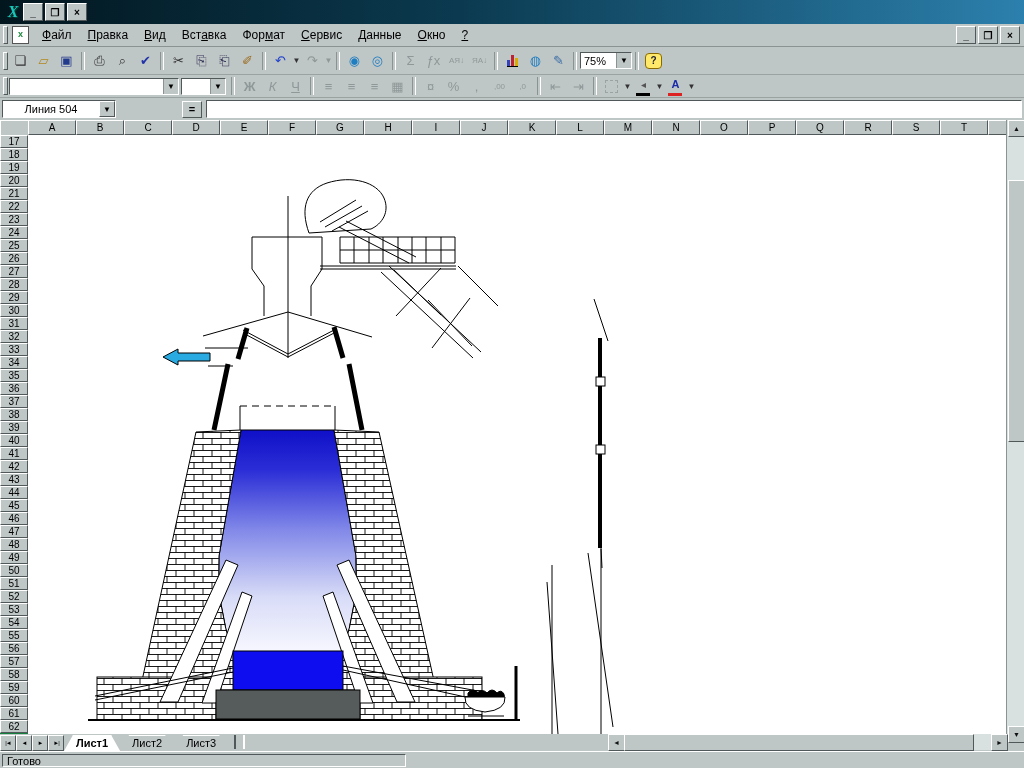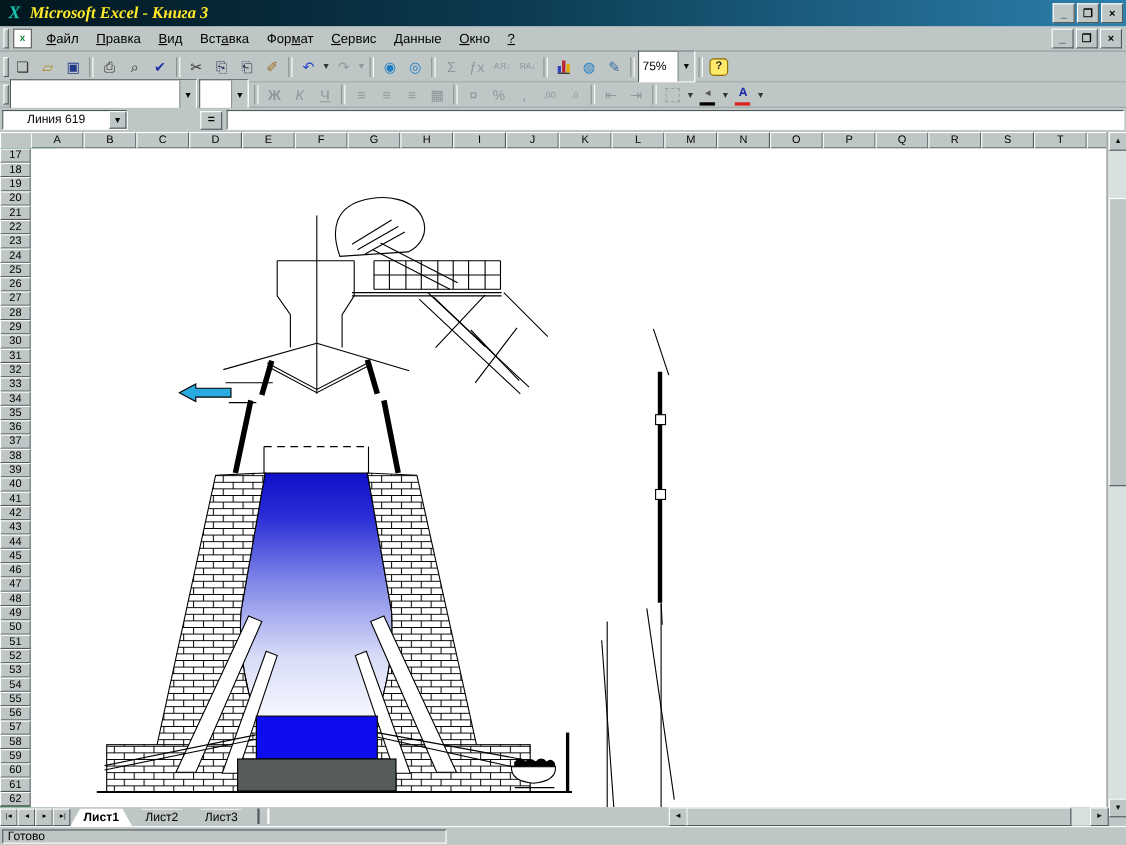--- a/index.html
+++ b/index.html
@@ -43,21 +43,21 @@
   #toolbar-formatting{top:75px;height:23px;}
   .tbtn{width:23px;height:21px;display:flex;align-items:center;justify-content:center;
     font-size:13px;color:#222;position:relative;flex:none;}
   .tbtn.small{font-size:8px;letter-spacing:0;}
   .tbtn.disabled{color:#8f9898;}
   .tbtn.disabled *{color:#8f9898 !important;border-color:#8f9898 !important;}
   .tsep{width:2px;height:18px;border-left:1px solid #8a9292;border-right:1px solid #fff;
     margin:0 3px;flex:none;}
   .dd{font-size:8px;color:#333;width:9px;text-align:center;flex:none;height:21px;
     line-height:21px;}
-  .combo{height:29px;background:#fff;border-top:1px solid #50585a;border-left:1px solid #50585a;
+  .combo{height:17px;background:#fff;border-top:1px solid #50585a;border-left:1px solid #50585a;
     border-right:1px solid #fff;border-bottom:1px solid #fff;display:flex;align-items:center;
     font-size:11px;padding-left:3px;box-sizing:border-box;flex:none;}
   .combo .cdd{margin-left:auto;width:14px;height:100%;background:#bfc6c6;
     border-left:1px solid #8a9292;font-size:8px;display:flex;align-items:center;justify-content:center;}
   .chart-bars{display:flex;align-items:flex-end;gap:1px;height:12px;border-bottom:1px solid #000;}
   .chart-bars i{width:3px;display:block;}
   .help-bubble{width:15px;height:14px;background:#ffe96a;border:1px solid #8a6a00;
     border-radius:4px;font:bold 10px "Liberation Sans",sans-serif;color:#223;
     display:flex;align-items:center;justify-content:center;}
   .colorbar{position:absolute;left:4px;bottom:3px;width:14px;height:3px;}
@@ -118,21 +118,20 @@
   .spanel{height:13px;border-top:1px solid #50585a;border-left:1px solid #50585a;
     border-right:1px solid #fff;border-bottom:1px solid #fff;background:#bfc6c6;
     font-size:11px;line-height:12px;padding:0 4px;box-sizing:border-box;flex:none;}
   #status-left{width:404px;}
 </style>
 </head>
 <body>
 
 <div id="titlebar" class="abs">
   <span id="xl-logo">X</span>
-  <span id="title-text">Microsoft Excel - Книга 3</span>
   <span class="winbtns">
     <span class="wbtn raised">_</span>
     <span class="wbtn raised">❐</span>
     <span class="wbtn raised">×</span>
   </span>
 </div>
 
 <div id="menubar" class="abs">
   <span class="grip"></span>
   <span id="doc-icon">x</span>
@@ -316,21 +315,21 @@
     <span class="dd" style="width: 9px;">▼</span>
     <span class="tbtn" style="padding-bottom: 4px;">
       <span style="font-weight: bold; font-size: 11px; color: rgb(26, 42, 170);">А</span>
       <span class="colorbar" style="background: rgb(221, 34, 34);"></span>
     </span>
     <span class="dd" style="width: 9px;">▼</span>
   </div>
 
 <div id="formulabar" class="abs">
   <div id="namebox" class="sunken">
-    <span class="txt">Линия 619</span>
+    <span class="txt">Линия 504</span>
     <span id="namebox-dd" class="raised">▼</span>
   </div>
   <div id="fgap"></div>
   <div id="equals-btn" class="raised">=</div>
   <div id="formula-field" class="sunken"></div>
 </div>
 
 <div id="corner" class="abs raised"></div>
 <div id="colheaders" class="abs">
     <div class="col">A</div>

